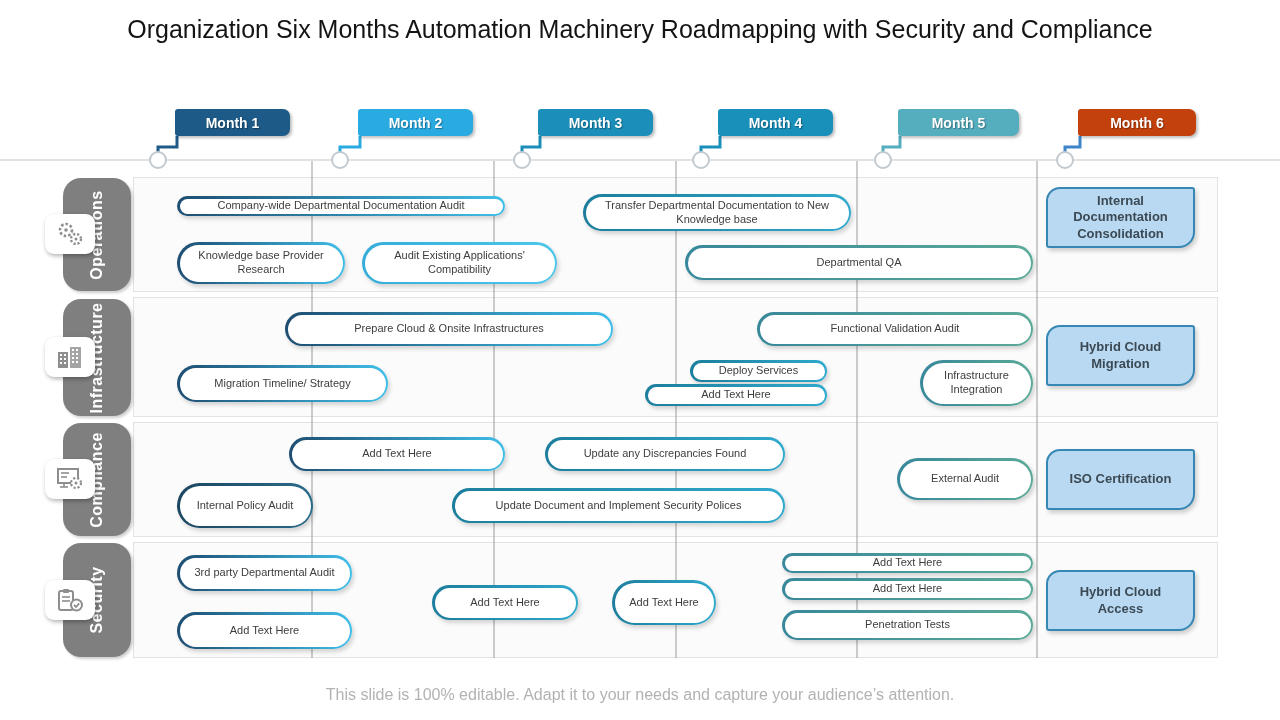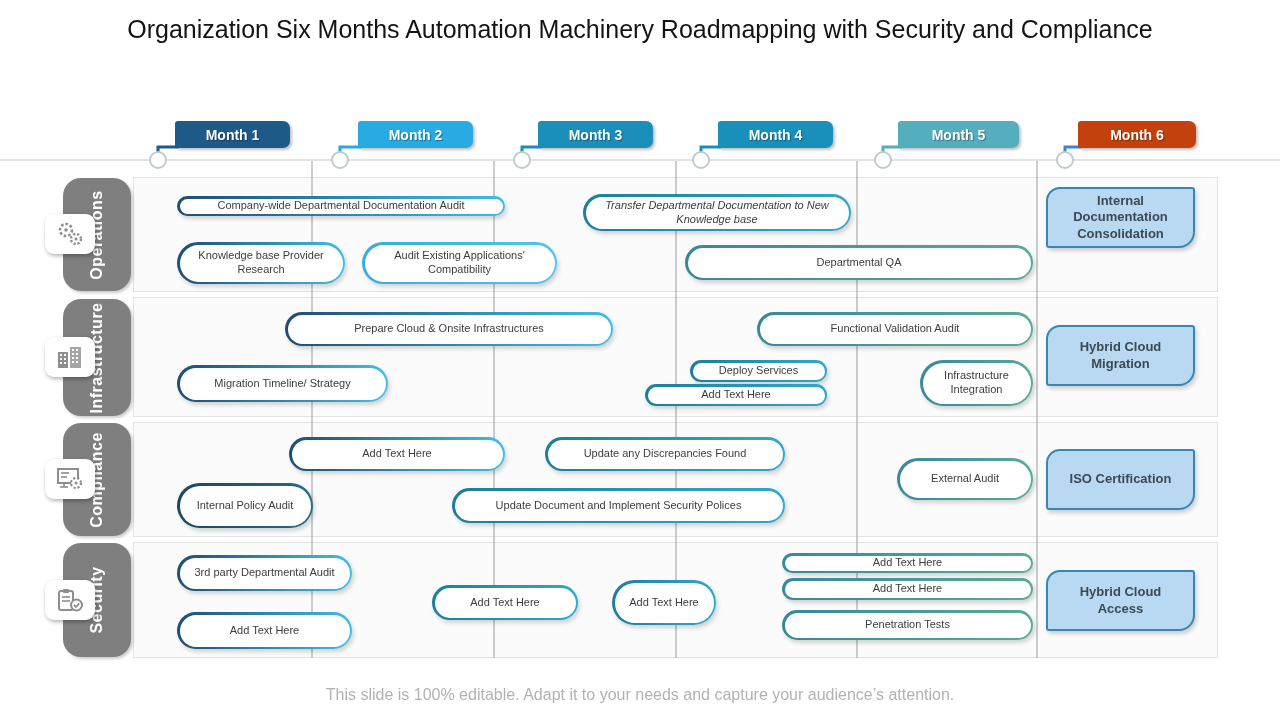--- a/index.html
+++ b/index.html
@@ -8,21 +8,21 @@
   .abs{position:absolute;}
 
   
   .title{left:0;top:14px;width:1280px;text-align:center;font-size:25px;
          line-height:31px;color:#141414;font-weight:500;}
 
   
   .tab{height:27px;top:109px;border-radius:3px 7px 7px 3px;color:#fff;
        font-weight:bold;font-size:14px;display:flex;align-items:center;
        justify-content:center;box-shadow:2px 2px 3px rgba(0,0,0,.25);
-       text-shadow:1px 1px 1px rgba(0,0,0,.35);z-index:5;margin-top:12px;}
+       text-shadow:1px 1px 1px rgba(0,0,0,.35);z-index:5;}
 
   
   .band{left:133px;width:1085px;background:#FBFBFB;border:1px solid #E3E3E3;
         box-sizing:border-box;z-index:1;}
 
   
   .lane-label{left:63px;width:68px;background:#7F7F7F;border-radius:18px;
         display:flex;align-items:center;justify-content:center;z-index:3;
         box-shadow:2px 2px 3px rgba(0,0,0,.2);}
   .lane-label span{transform:rotate(-90deg);white-space:nowrap;color:#fff;
@@ -181,21 +181,21 @@
 <div class="abs pill g-nc" style="left:177px;top:242px;width:168px;height:42px;">
     <div class="in">
       <span>Knowledge base Provider Research</span>
     </div>
   </div>
 <div class="abs pill g-c" style="left:362px;top:242px;width:195px;height:42px;">
     <div class="in">
       <span>Audit Existing Applications' Compatibility</span>
     </div>
   </div>
-<div class="abs pill g-t" style="left:583px;top:194px;width:268px;height:37px;font-style:italic;">
+<div class="abs pill g-t" style="left:583px;top:194px;width:268px;height:37px;">
     <div class="in">
       <span>Transfer Departmental Documentation to New Knowledge base</span>
     </div>
   </div>
 <div class="abs pill g-tg" style="left:685px;top:245px;width:348px;height:35px;">
     <div class="in">
       <span>Departmental QA</span>
     </div>
   </div>
 <div class="abs ms" style="top:187px;">

